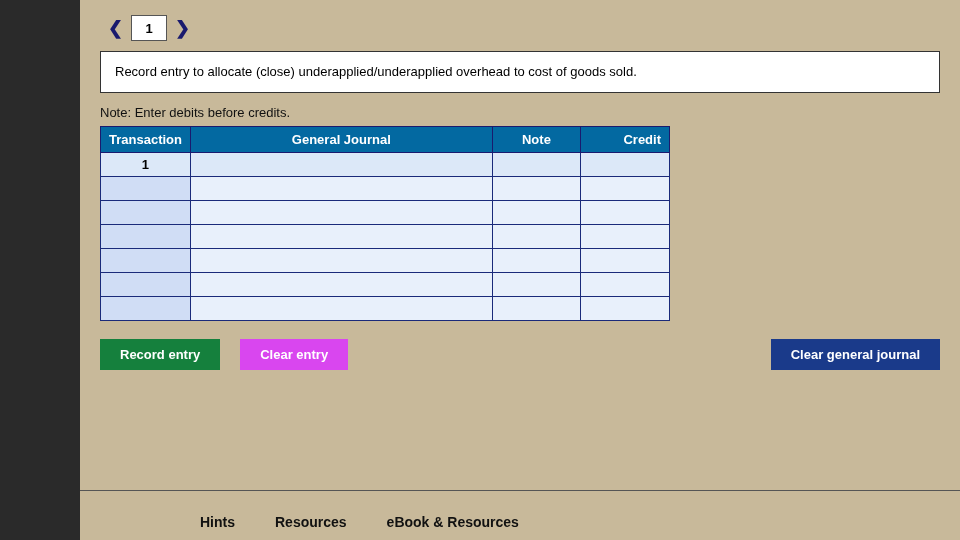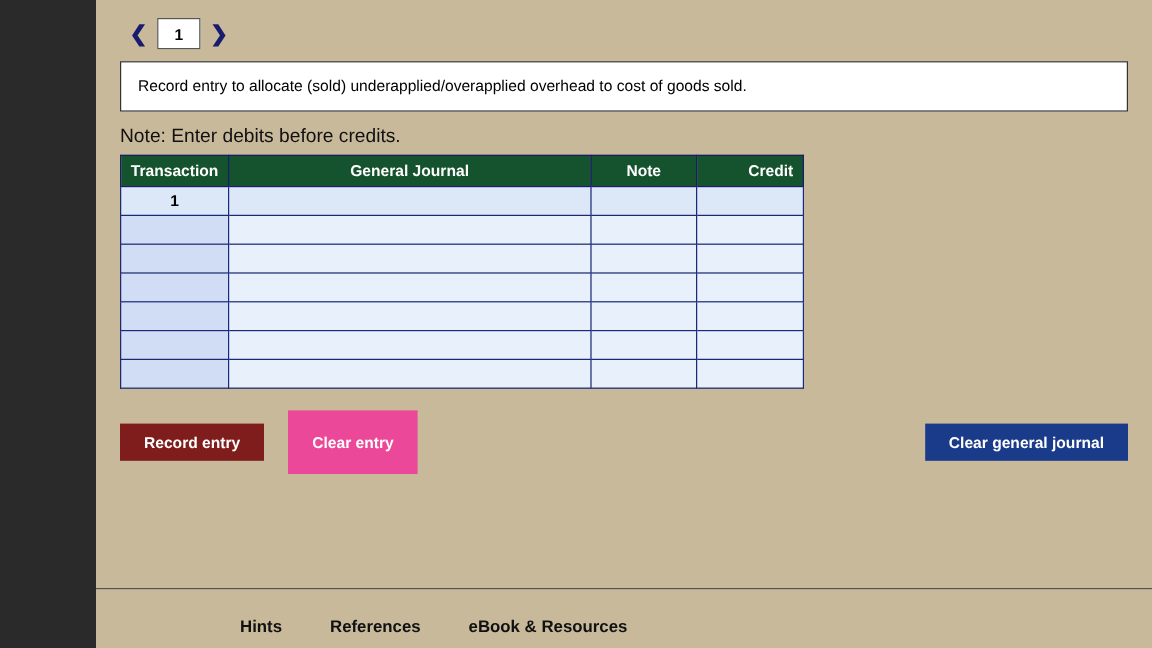--- a/index.html
+++ b/index.html
@@ -65,33 +65,33 @@
     .instruction-box {
       border: 1px solid #333;
       background: white;
       padding: 10px 14px;
       margin-bottom: 12px;
       font-size: 13px;
       line-height: 1.5;
     }
 
     .note-text {
-      font-size: 16px;
+      font-size: 13px;
       margin-bottom: 6px;
       color: #111;
     }
 
     .journal-table {
       width: 570px;
       border-collapse: collapse;
       margin-bottom: 18px;
     }
 
     .journal-table thead tr th {
-      background: #14532d;
+      background: #0369a1;
       color: white;
       font-weight: bold;
       font-size: 13px;
       border: 1px solid #1a1a6e;
       padding: 5px 8px;
       text-align: center;
     }
 
     .journal-table thead tr th.col-trans {
       width: 80px;
@@ -141,34 +141,34 @@
     }
 
     .buttons-row {
       display: flex;
       align-items: center;
       gap: 20px;
       margin-bottom: 14px;
     }
 
     .btn-record {
-      background: #7f1d1d;
+      background: #15803d;
       color: white;
       border: none;
       padding: 8px 20px;
       font-size: 13px;
       font-weight: bold;
       cursor: pointer;
     }
 
     .btn-clear {
-      background: #ec4899;
-      color: white;
-      border: none;
-      padding: 19px 20px;
+      background: #d946ef;
+      color: white;
+      border: none;
+      padding: 8px 20px;
       font-size: 13px;
       font-weight: bold;
       cursor: pointer;
     }
 
     .btn-view {
       background: #1a3a8a;
       color: white;
       border: none;
       padding: 8px 20px;
@@ -205,21 +205,21 @@
 
 <div class="main-content">
 
   <div class="nav-bar">
     <button class="nav-arrow">❮</button>
     <div class="page-num-box">1</div>
     <button class="nav-arrow">❯</button>
   </div>
 
   <div class="instruction-box">
-    <span>Record entry to allocate (sold) underapplied/overapplied overhead to cost of goods sold.</span>
+    <span>Record entry to allocate (close) underapplied/underapplied overhead to cost of goods sold.</span>
   </div>
 
   <div class="note-text">Note: Enter debits before credits.</div>
 
   <table class="journal-table">
     <thead>
       <tr>
         <th class="col-trans">
           <span>Transaction</span>
         </th>
@@ -283,15 +283,15 @@
   <div class="buttons-row">
     <button class="btn-record">Record entry</button>
     <button class="btn-clear">Clear entry</button>
     <button class="btn-view">Clear general journal</button>
   </div>
 
 </div>
 
 <div class="bottom-nav">
   <a class="bottom-nav-item" href="#">Hints</a>
-  <a class="bottom-nav-item" href="#">References</a>
+  <a class="bottom-nav-item" href="#">Resources</a>
   <a class="bottom-nav-item" href="#">eBook &amp; Resources</a>
 </div>
 
 </body></html>

